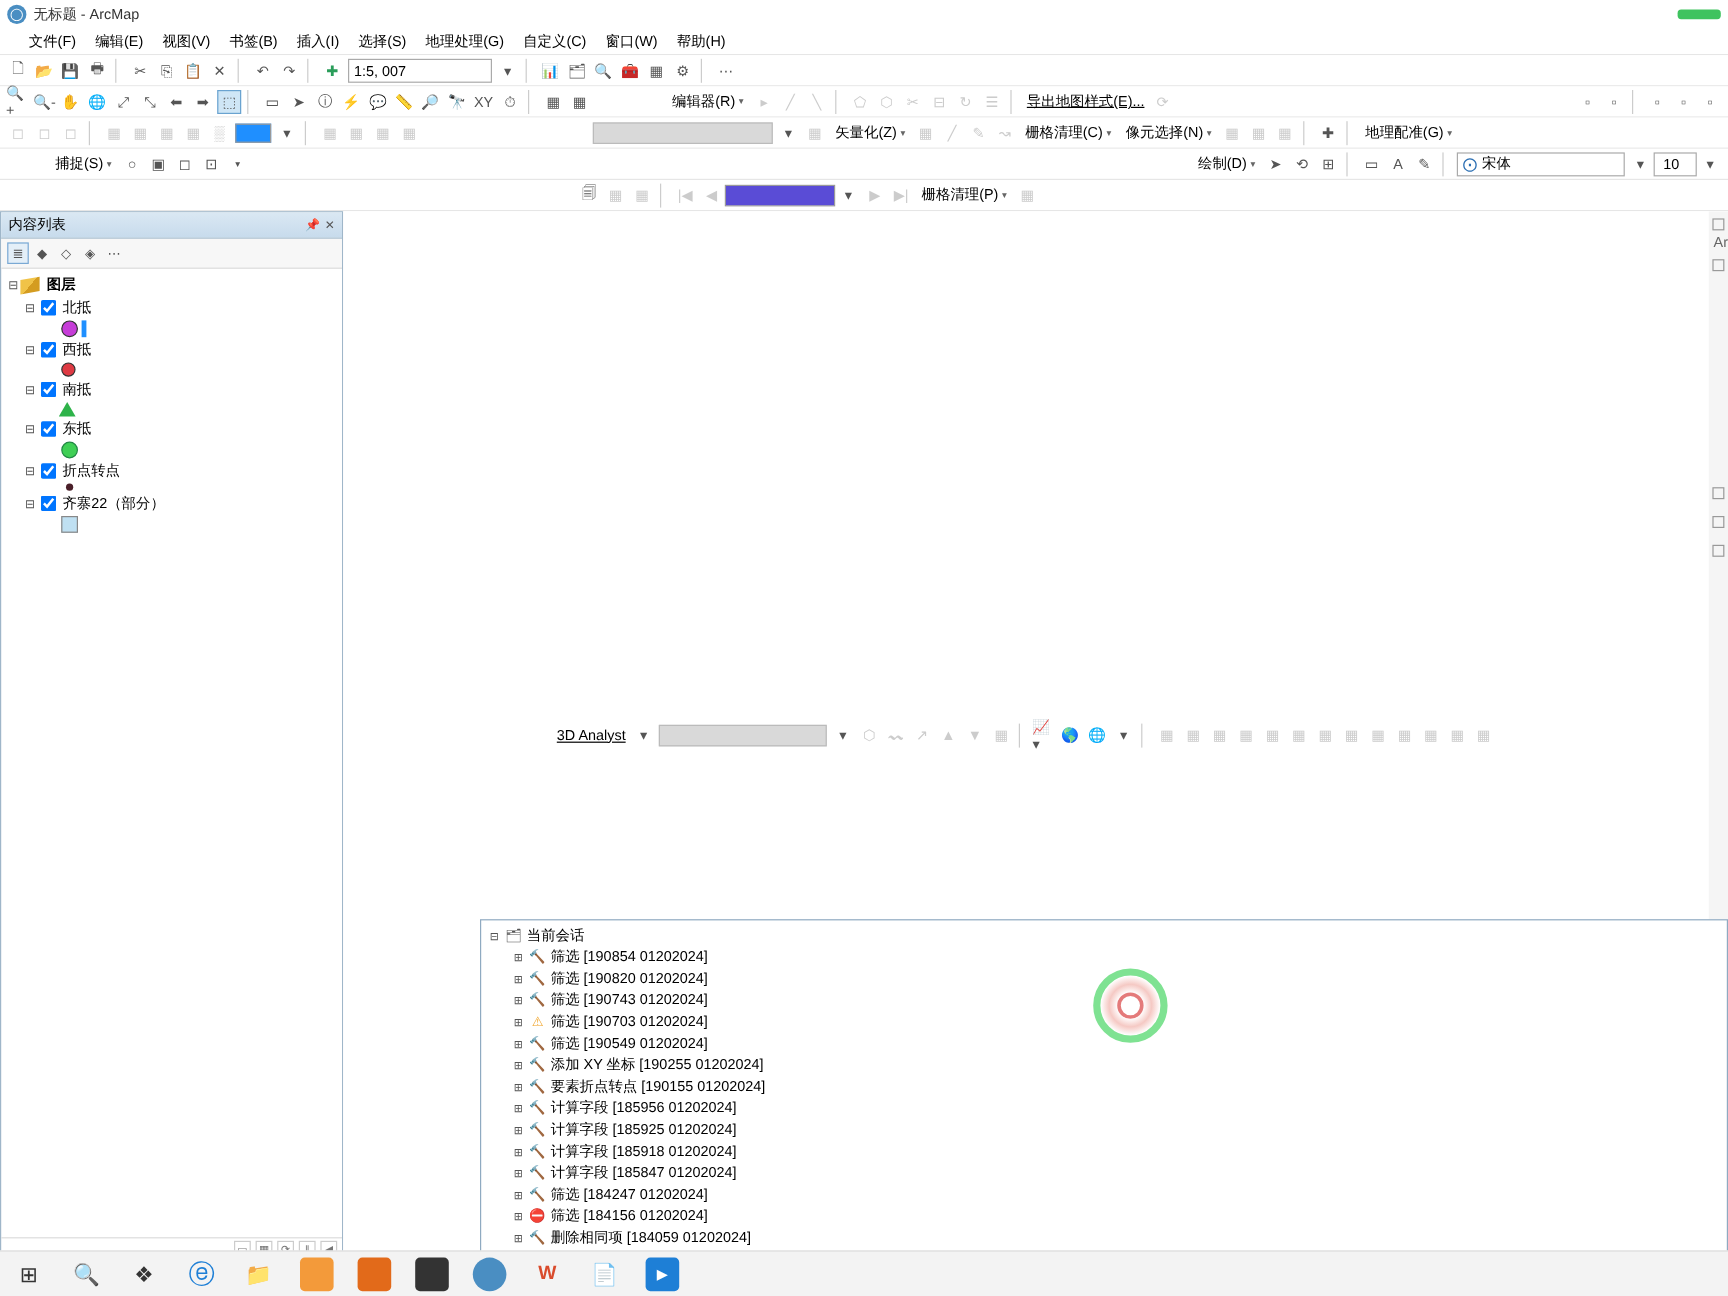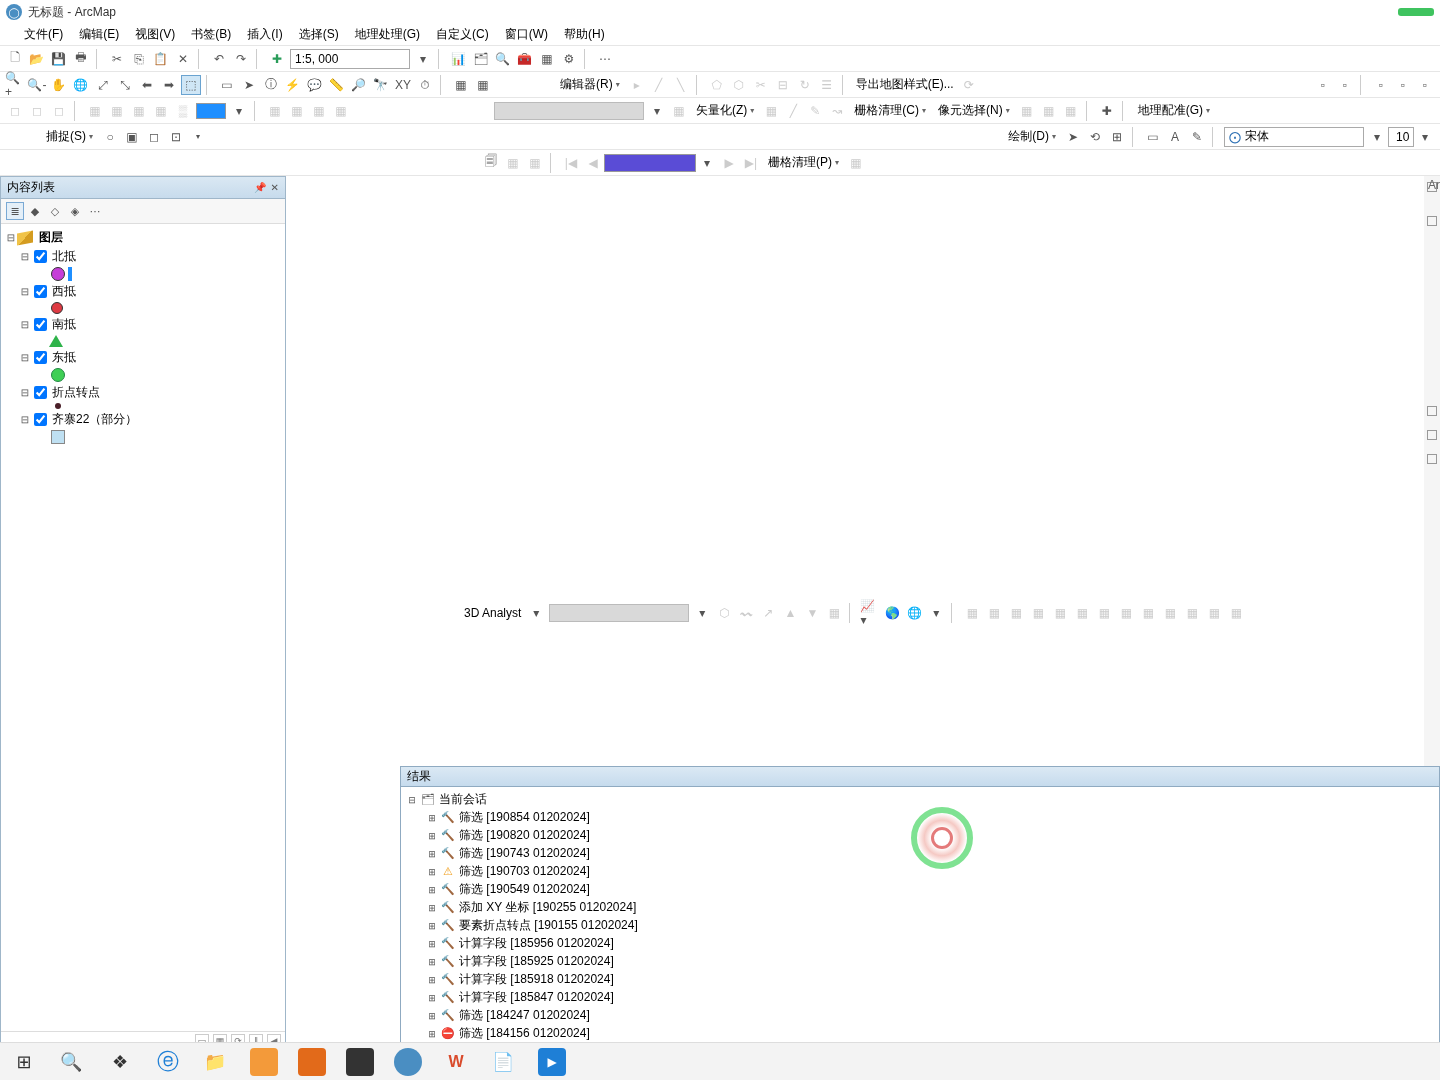--- a/index.html
+++ b/index.html
@@ -22,22 +22,22 @@
 .tb-btn.green{color:#2a9d5a;}
 .tb-btn.blue{color:#2c6fb3;}
 .tb-btn.disabled{color:#ccc;}
 .tb-dd { display:flex; align-items:center; padding:0 6px; font-size:12px; cursor:pointer;}
 .tb-dd::after{content:"▾"; font-size:8px; margin-left:3px; color:#666;}
 .scale-box { width:120px; height:20px; border:1px solid #aaa; padding:0 4px; display:flex; align-items:center; font-size:12px; background:#fff; margin:0 2px;}
 .font-select{ width:140px; height:20px; border:1px solid #aaa; padding:0 4px; display:flex; align-items:center; font-size:12px; background:#fff; margin:0 2px;}
 .blue-swatch{ width:30px; height:16px; background:#1f8fff; border:1px solid #999; margin:0 2px;}
 .purple-sel{ width:90px; height:16px; background:#5a4cd6;}
 .gray-long{ width:150px; height:18px; background:#d9d9d9; border:1px solid #bbb; margin:0 2px;}
-.small-num{ width:26px; height:20px; border:1px solid #aaa; padding:0 7px; display:flex; align-items:center;}
-.toolbar-row .label{ font-size:12px; margin:0 4px;}
+.small-num{ width:36px; height:20px; border:1px solid #aaa; padding:0 7px; display:flex; align-items:center;}
+.toolbar-row .label{ font-size:12px; margin:0 4px;text-decoration:underline;}
 
 
 .main { display:flex; height:calc(100% - 24px - 22px - 26px*5 - 30px); }
 .toc-panel { width:286px; border:1px solid #9fb6c9; display:flex; flex-direction:column; background:#fff;}
 .toc-header { background: linear-gradient(#dae8f3,#c7dbec); height:22px; display:flex; align-items:center; padding:0 6px; font-size:12px; border-bottom:1px solid #9fb6c9;}
 .toc-header .ctl{ margin-left:auto; display:flex; gap:4px;}
 .toc-header .ctl span{ cursor:pointer; font-size:10px; color:#555;}
 .toc-btns{ display:flex; padding:3px 4px; background:#f7f7f7; border-bottom:1px solid #ddd;}
 .toc-btns .b{ width:18px;height:18px; border:1px solid transparent; margin:0 1px; display:flex;align-items:center;justify-content:center; font-size:11px; color:#555;}
 .toc-btns .b.active{ border:1px solid #7aa9d4; background:#e4eff8;}
@@ -53,21 +53,21 @@
 .sym.circle-green{ background:#3fcf55; border:1px solid #284; border-radius:50%;}
 .sym.dot{ width:6px;height:6px;background:#4a1f29;border-radius:50%; margin-left:50px;}
 .sym.sq-blue{ width:14px;height:14px;background:#bfe0f2;border:1px solid #888; margin-left:46px;}
 .layers-icon{ width:16px;height:12px; background:linear-gradient(135deg,#f0c348 50%, #d49c20 50%); transform:skewY(-10deg); margin-right:4px;}
 .indent1{margin-left:14px;}
 
 
 .map-area { flex:1; display:flex; flex-direction:row; position:relative;}
 .canvas{ flex:1; background:#fff; position:relative; overflow:hidden;}
 .right-rail{ position:absolute; right:0; top:0; width:16px; height:100%; background:#f5f5f5;}
-.right-rail .ar-lbl{ position:absolute; top:2px; right:0; font-size:12px; color:#666;}
+.right-rail .ar-lbl{ position:absolute; top:19px; right:0; font-size:12px; color:#666;}
 .right-rail .sq{ width:10px;height:10px; border:1px solid #999; margin:6px auto 0;}
 
 
 .shape-group{ position:absolute; }
 .poly{ position:absolute; background:#bde3ef; border:1px solid #2a2a2a; }
 .big-mag{ position:absolute; width:18px;height:18px;background:#c63dd8;border:1px solid #222;border-radius:50%;}
 .big-red{ position:absolute; width:18px;height:18px;background:#de3a43;border:1px solid #222;border-radius:50%;}
 .big-green{ position:absolute; width:18px;height:18px;background:#3fcf55;border:1px solid #1a5;border-radius:50%;}
 .big-tri{ position:absolute; width:0;height:0;border-left:8px solid transparent;border-right:8px solid transparent;border-bottom:13px solid #2eb34a;}
 
@@ -129,21 +129,21 @@
   <div class="tb-sep"></div>
   <div class="tb-btn">✂</div>
   <div class="tb-btn">⎘</div>
   <div class="tb-btn">📋</div>
   <div class="tb-btn">✕</div>
   <div class="tb-sep"></div>
   <div class="tb-btn">↶</div>
   <div class="tb-btn">↷</div>
   <div class="tb-sep"></div>
   <div class="tb-btn green">✚</div>
-  <div class="scale-box">1:5, 000</div>
+  <div class="scale-box">1:5, 007</div>
   <div class="tb-btn">▾</div>
   <div class="tb-sep"></div>
   <div class="tb-btn">📊</div>
   <div class="tb-btn">🗂</div>
   <div class="tb-btn">🔍</div>
   <div class="tb-btn">🧰</div>
   <div class="tb-btn">▦</div>
   <div class="tb-btn">⚙</div>
   <div class="tb-sep"></div>
   <div class="tb-btn">⋯</div>
@@ -452,23 +452,20 @@
         <div class="sq" style="margin-top:24px;"></div>
         <div class="sq" style="margin-top:180px;"></div>
         <div class="sq" style="margin-top:14px;"></div>
         <div class="sq" style="margin-top:14px;"></div>
       </div>
     </div>
   </div>
 </div>
 
 <div class="results-panel">
-  <div class="results-header">
-    <span>结果</span>
-  </div>
   <div class="results-body">
     <div class="res-row res-root">
         <span class="exp">⊟</span>
         <span class="ico">🗂</span>
         <span>当前会话</span>
       </div>
     <div id="res-items">
         <div class="res-row res-item">
           <span class="exp">⊞</span>
           <span class="ico hammer">🔨</span>

